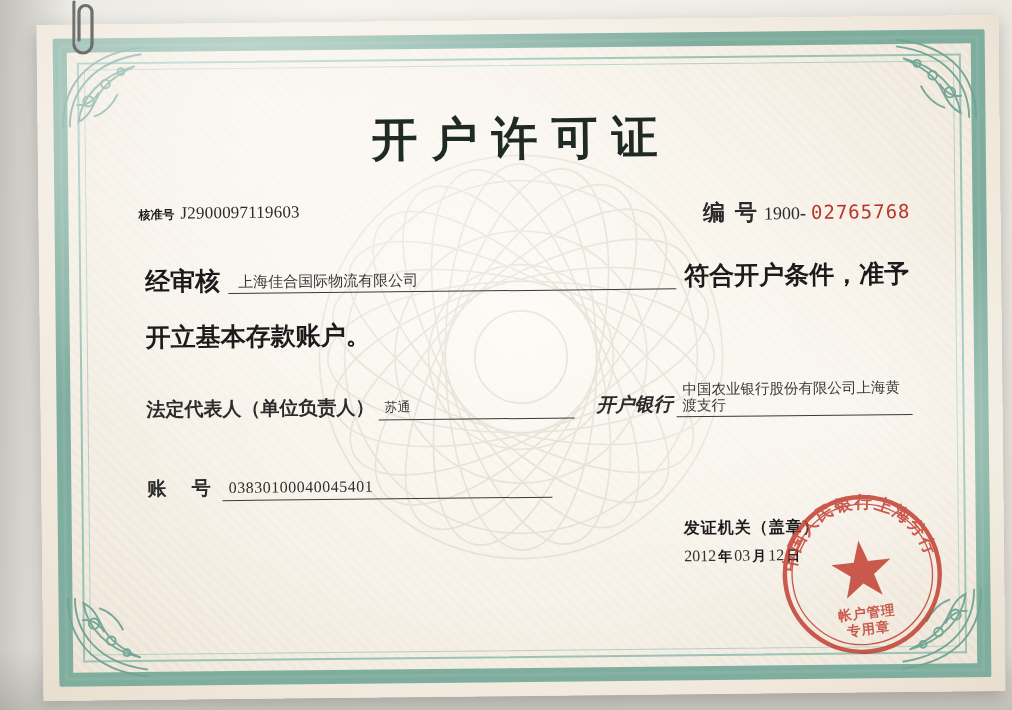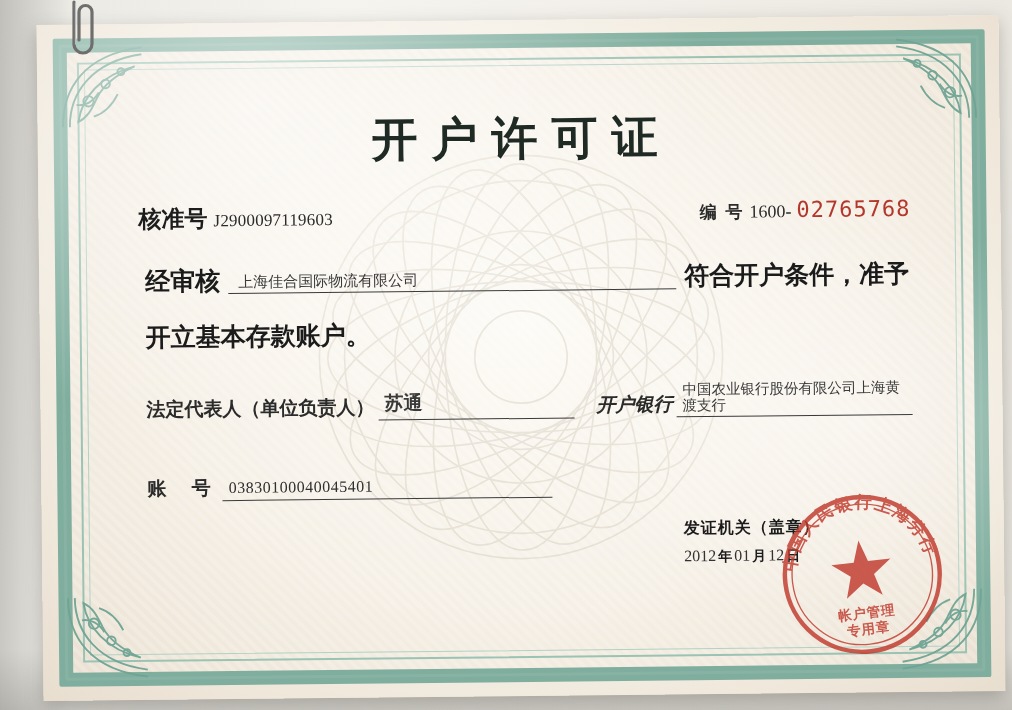--- a/index.html
+++ b/index.html
@@ -150,39 +150,39 @@
     height: 26px;
     font-size: 17px;
   }
   .approve {
     position: absolute;
     left: 28px; top: 0;
     display: flex;
     align-items: baseline;
     gap: 6px;
   }
-  .approve-label { font-weight: bold; font-size: 23px; color: #1d1d1d; }
+  .approve-label { font-weight: bold; font-size: 12px; color: #1d1d1d; }
   .approve-value {
     font-family: "Liberation Serif", serif;
     font-size: 17px;
     color: #2b2b2b;
     letter-spacing: 0.2px;
   }
   .serial {
     position: absolute;
     right: 24px; top: 0;
     display: flex;
     align-items: baseline;
     gap: 5px;
   }
-  .serial-label { font-weight: bold; font-size: 17px; letter-spacing: 2px; }
+  .serial-label { font-weight: bold; font-size: 22px; letter-spacing: 2px; }
   .serial-prefix { font-family: "Liberation Serif", serif; font-size: 18px; }
   .serial-number {
     font-family: "DejaVu Sans Mono", monospace;
-    font-size: 22px;
+    font-size: 19px;
     color: #b4372c;
     letter-spacing: 1px;
   }
 
   .para {
     margin-top: 34px;
     padding: 0 26px 0 34px;
     font-size: 25px;
     font-weight: bold;
     line-height: 1.1;
@@ -227,21 +227,21 @@
   .rep-label { white-space: nowrap; font-size: 19px; }
   .rep-fill {
     position: relative;
     width: 196px;
     margin-left: 4px;
     border-bottom: 1.5px solid #3a3a3a;
     height: 26px;
   }
   .rep-fill .handwrite {
     position: absolute; left: 6px; bottom: 3px;
-    font-weight: bold; font-size: 19px; color: #3a3a3a;
+    font-weight: normal; font-size: 13px; color: #3a3a3a;
   }
   .bank-label { white-space: nowrap; margin-left: 22px; font-size: 19px; font-style: italic; }
   .bank-fill {
     position: relative;
     flex: 1;
     margin-left: 4px;
     border-bottom: 1.5px solid #3a3a3a;
     height: 26px;
   }
   .bank-fill .handwrite {
@@ -421,21 +421,21 @@
 
       <div class="title">开户许可证</div>
 
       <div class="row-ids">
         <div class="approve">
           <span class="approve-label">核准号</span>
           <span class="approve-value">J2900097119603</span>
         </div>
         <div class="serial">
           <span class="serial-label">编 号</span>
-          <span class="serial-prefix">1600-</span>
+          <span class="serial-prefix">1900-</span>
           <span class="serial-number">02765768</span>
         </div>
       </div>
 
       <div class="para">
         <span>经审核</span>
         <span class="fill">
           <span class="handwrite">上海佳合国际物流有限公司</span>
         </span>
         <span>符合开户条件，准予</span>
@@ -462,21 +462,21 @@
         <span class="acct-fill">
           <span class="handwrite">03830100040045401</span>
         </span>
       </div>
 
       <div class="issuer">
         <div class="issuer-line1">发证机关（盖章）</div>
         <div class="issuer-date">
           <span class="num">2012</span>
           <span class="cn">年</span>
-          <span class="num">01</span>
+          <span class="num">03</span>
           <span class="cn">月</span>
           <span class="num">12</span>
           <span class="cn">日</span>
         </div>
       </div>
 
     </div>
 
     <svg class="seal" viewBox="0 0 200 200">
       <defs>

